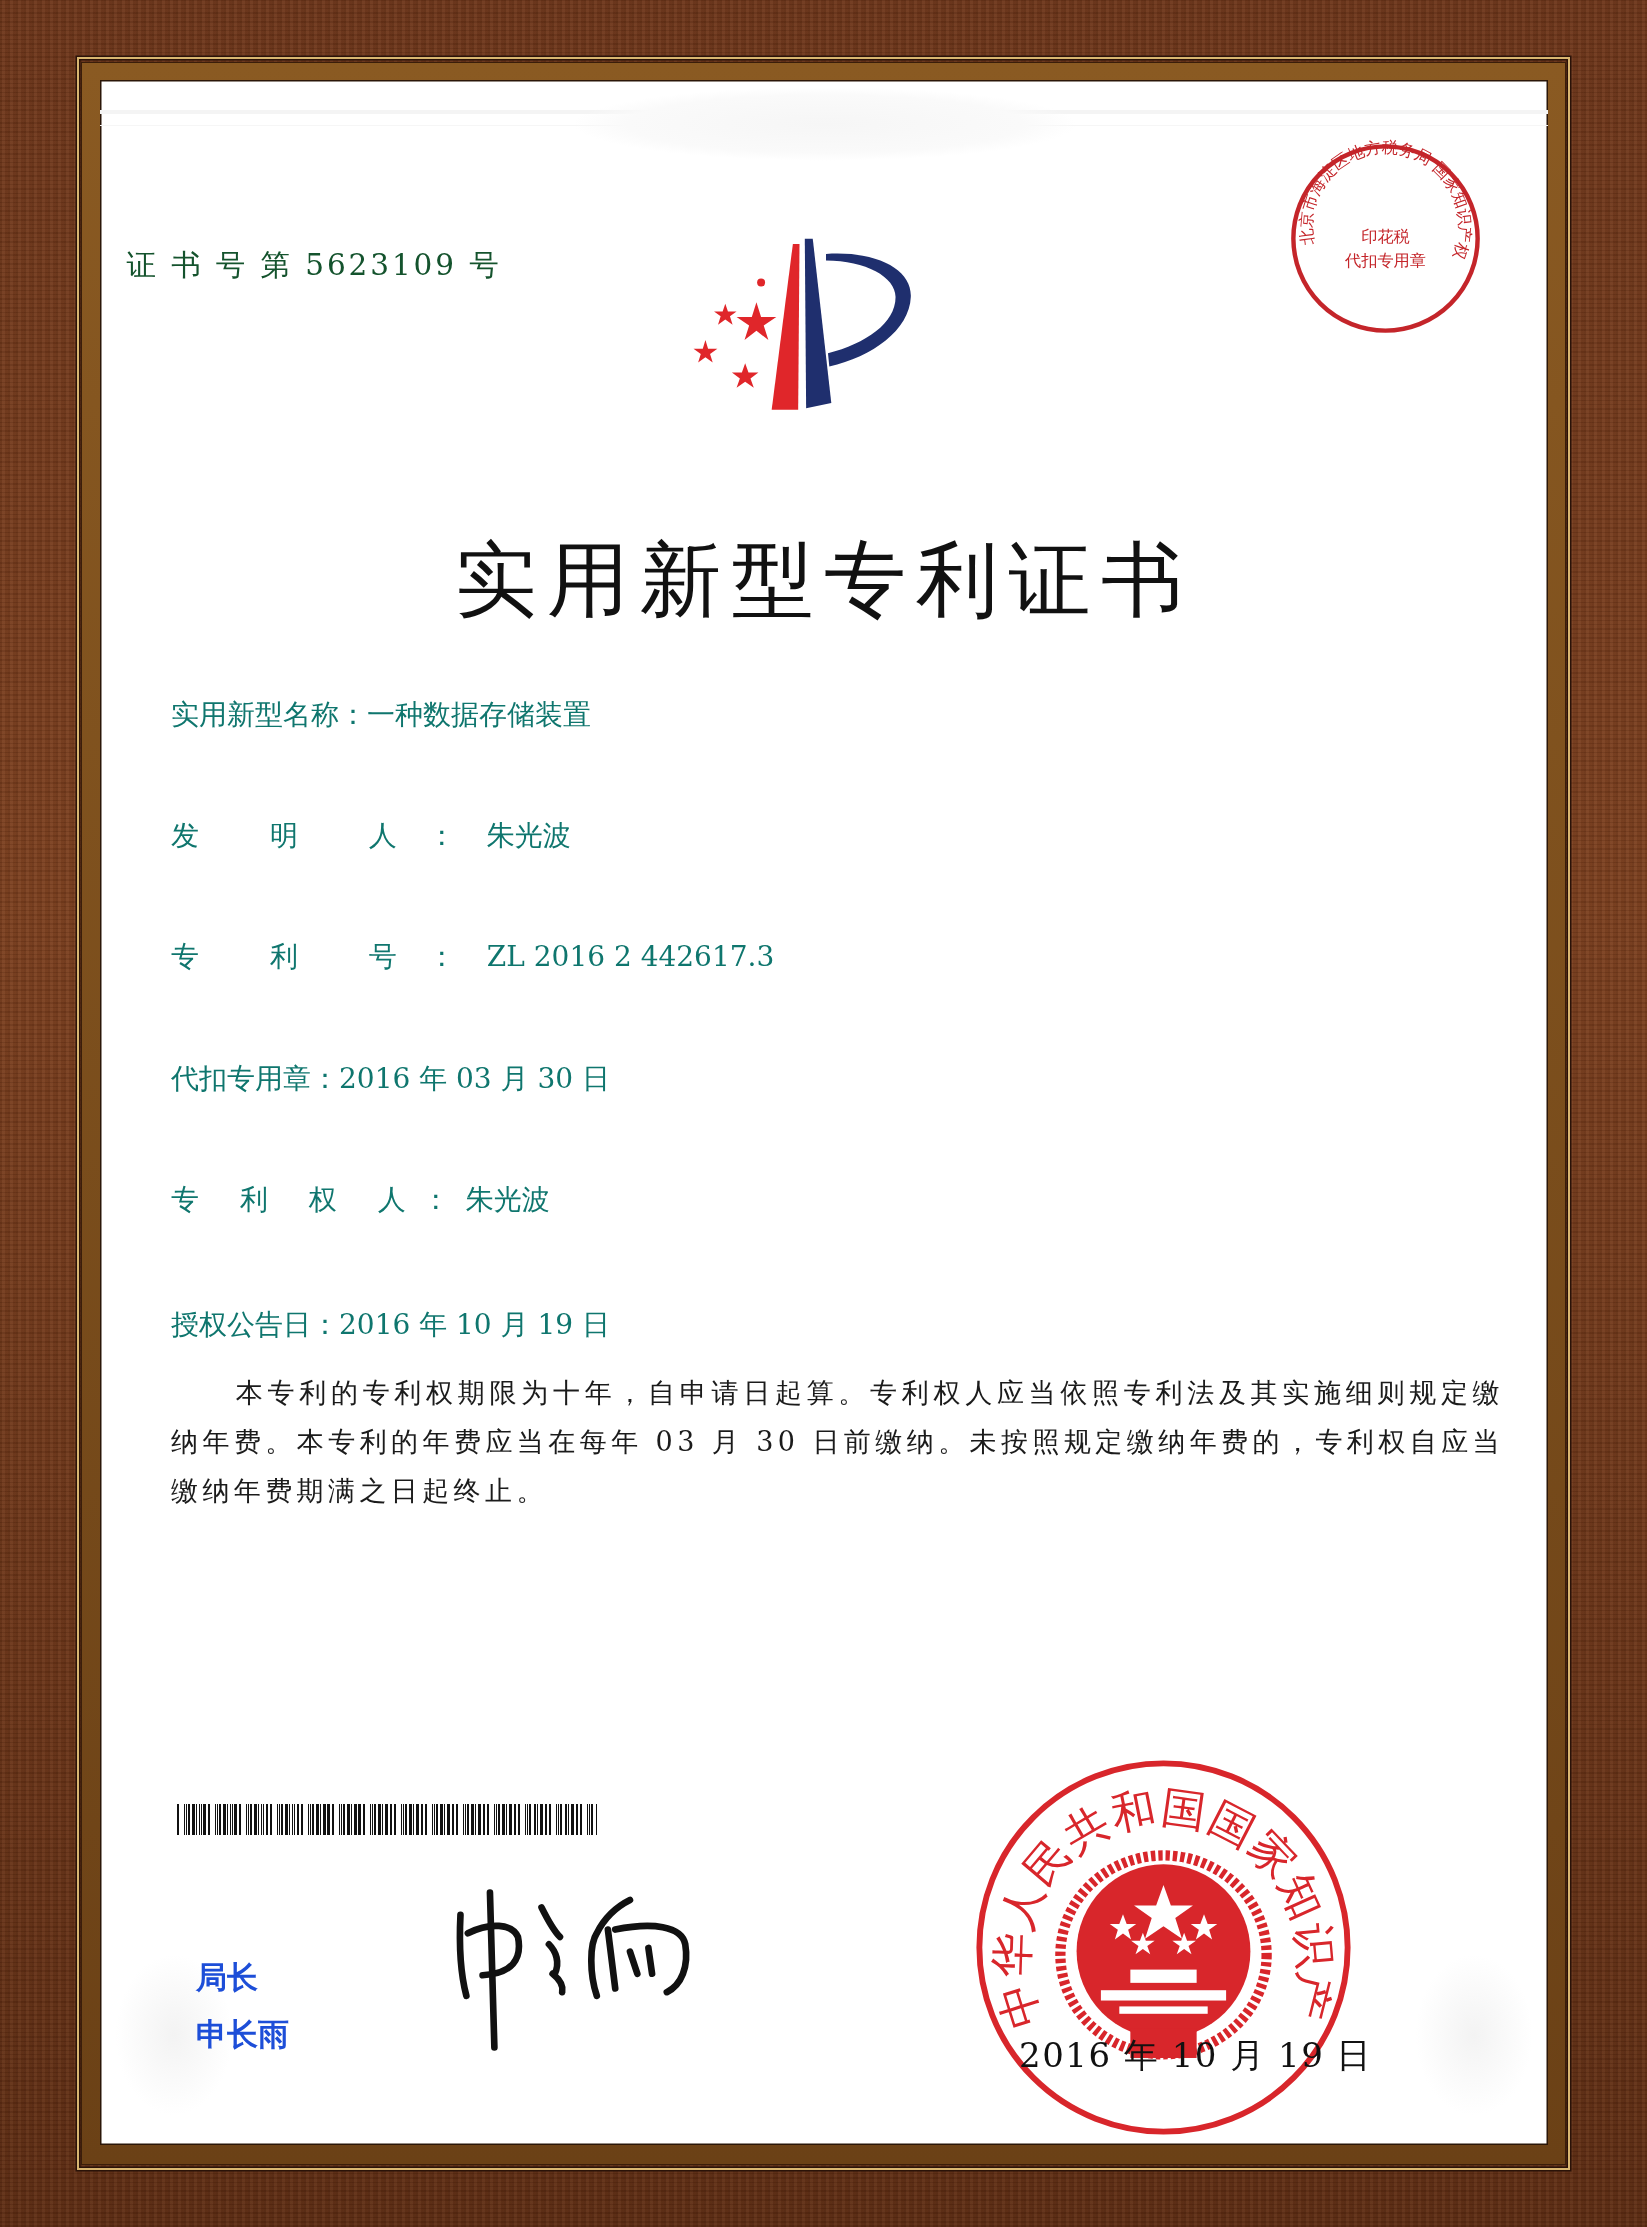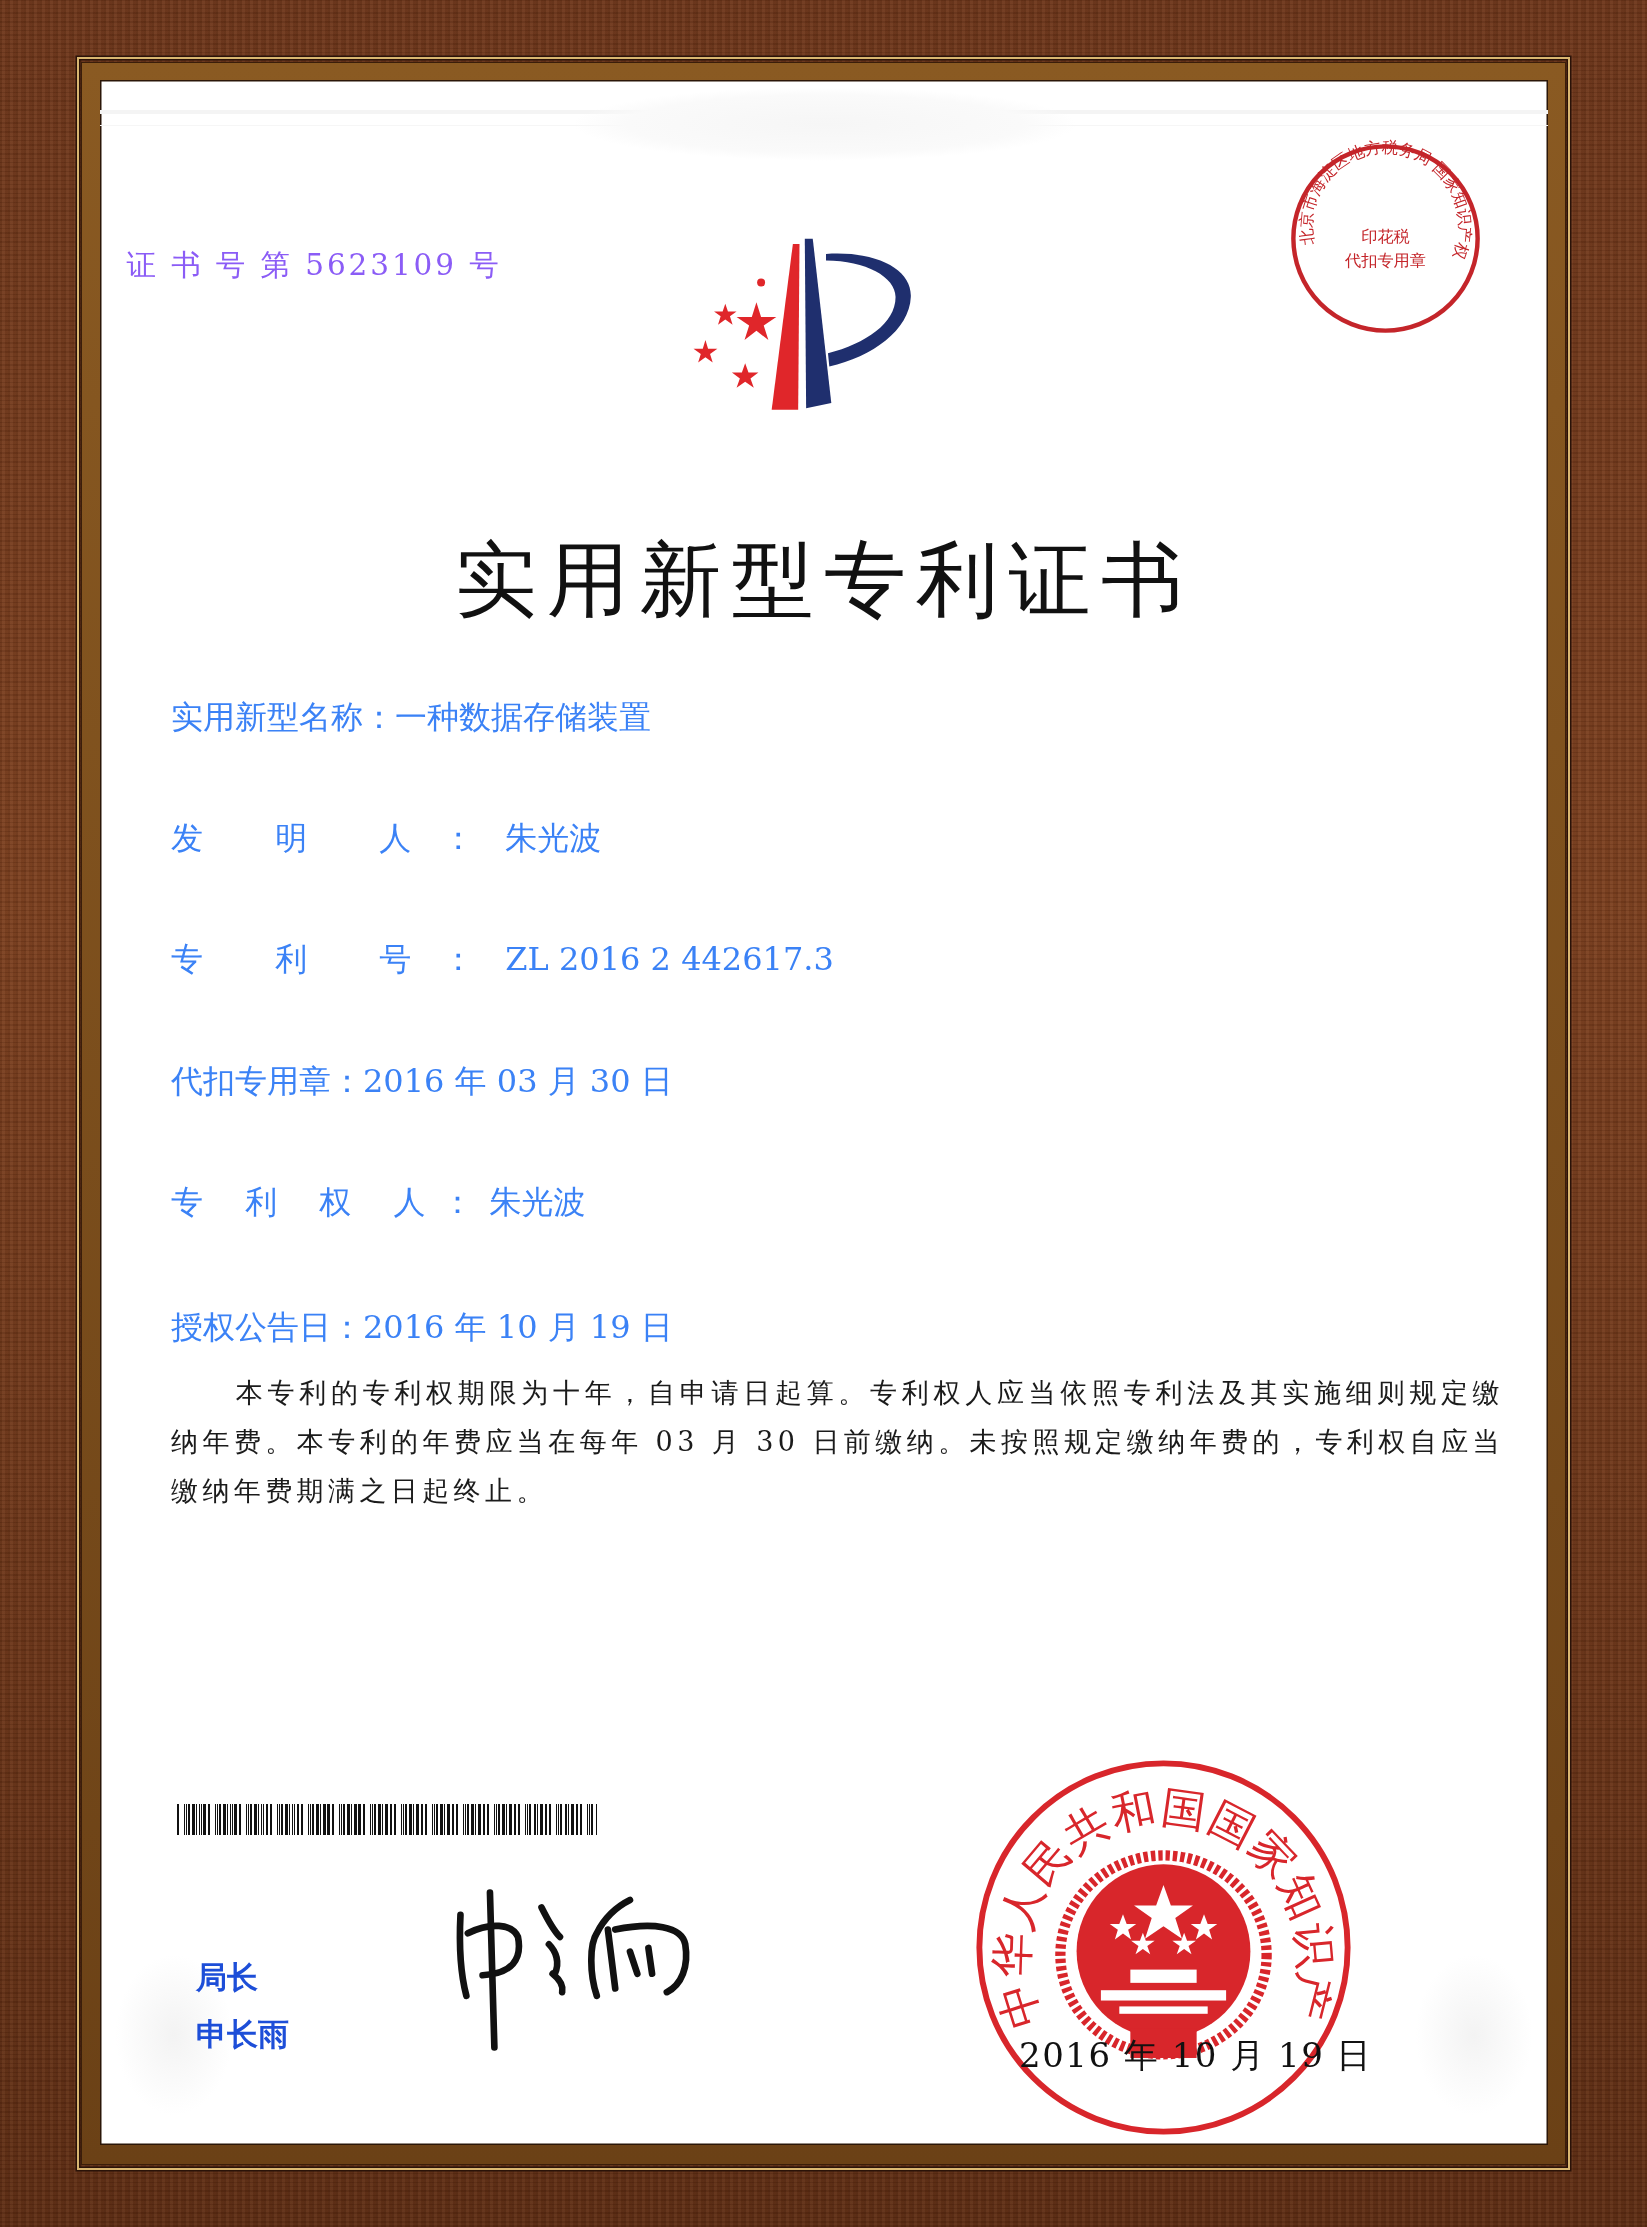--- a/index.html
+++ b/index.html
@@ -47,34 +47,34 @@
   }
   .watermark-bl, .watermark-br {
     position: absolute; bottom: 29.5px; width: 118px; height: 162px;
     background: radial-gradient(ellipse at center, #f3f3f3 0%, rgba(255,255,255,0) 70%);
   }
   .watermark-bl { left: 14.7px; }
   .watermark-br { right: 14.7px; }
 
   .cert-number {
     position: absolute; left: 26.5px; top: 166px;
-    font-size: 29.5px; color: #8b5cf6; letter-spacing: 2.9px;
+    font-size: 29.5px; color: #14532d; letter-spacing: 2.9px;
   }
   .cipo-logo { position: absolute; left: 567px; top: 144px; width: 265px; height: 199px; }
 
   .tax-stamp { position: absolute; left: 1186px; top: 59px; width: 199px; height: 199px; }
 
   .title {
     position: absolute; left: 0; right: 0; top: 404px; text-align: center;
     font-size: 82px; letter-spacing: 10.3px; color: #111;
     font-family: "DejaVu Serif", serif; font-weight: normal; margin-top: 42px;
   }
 
   .field {
-    position: absolute; left: 71px; font-size: 32px; color: #3b82f6;
+    position: absolute; left: 71px; font-size: 28px; color: #0f766e;
     white-space: nowrap;
   }
   .field .label { display: inline-block; }
   .field .value { display: inline-block; }
   .f-name { top: 616px; }
   .f-inventor { top: 737px; }
   .f-patentno { top: 858px; }
   .f-appdate { top: 980px; }
   .f-holder { top: 1101px; }
   .f-grantdate { top: 1226px; }

